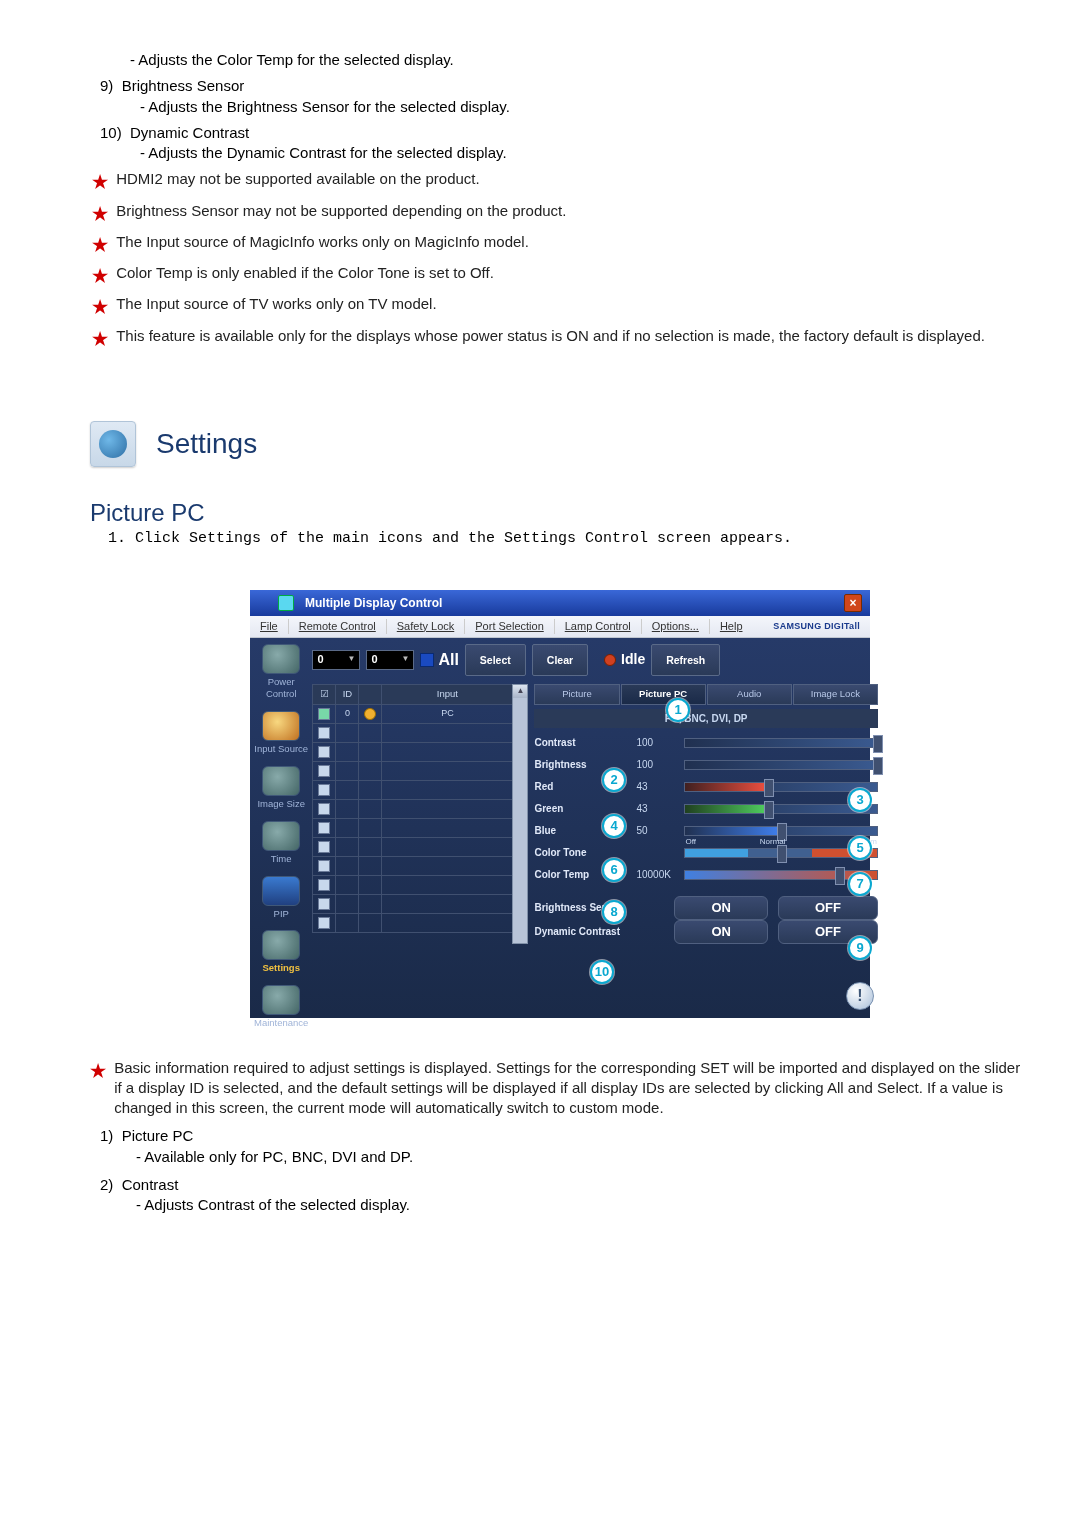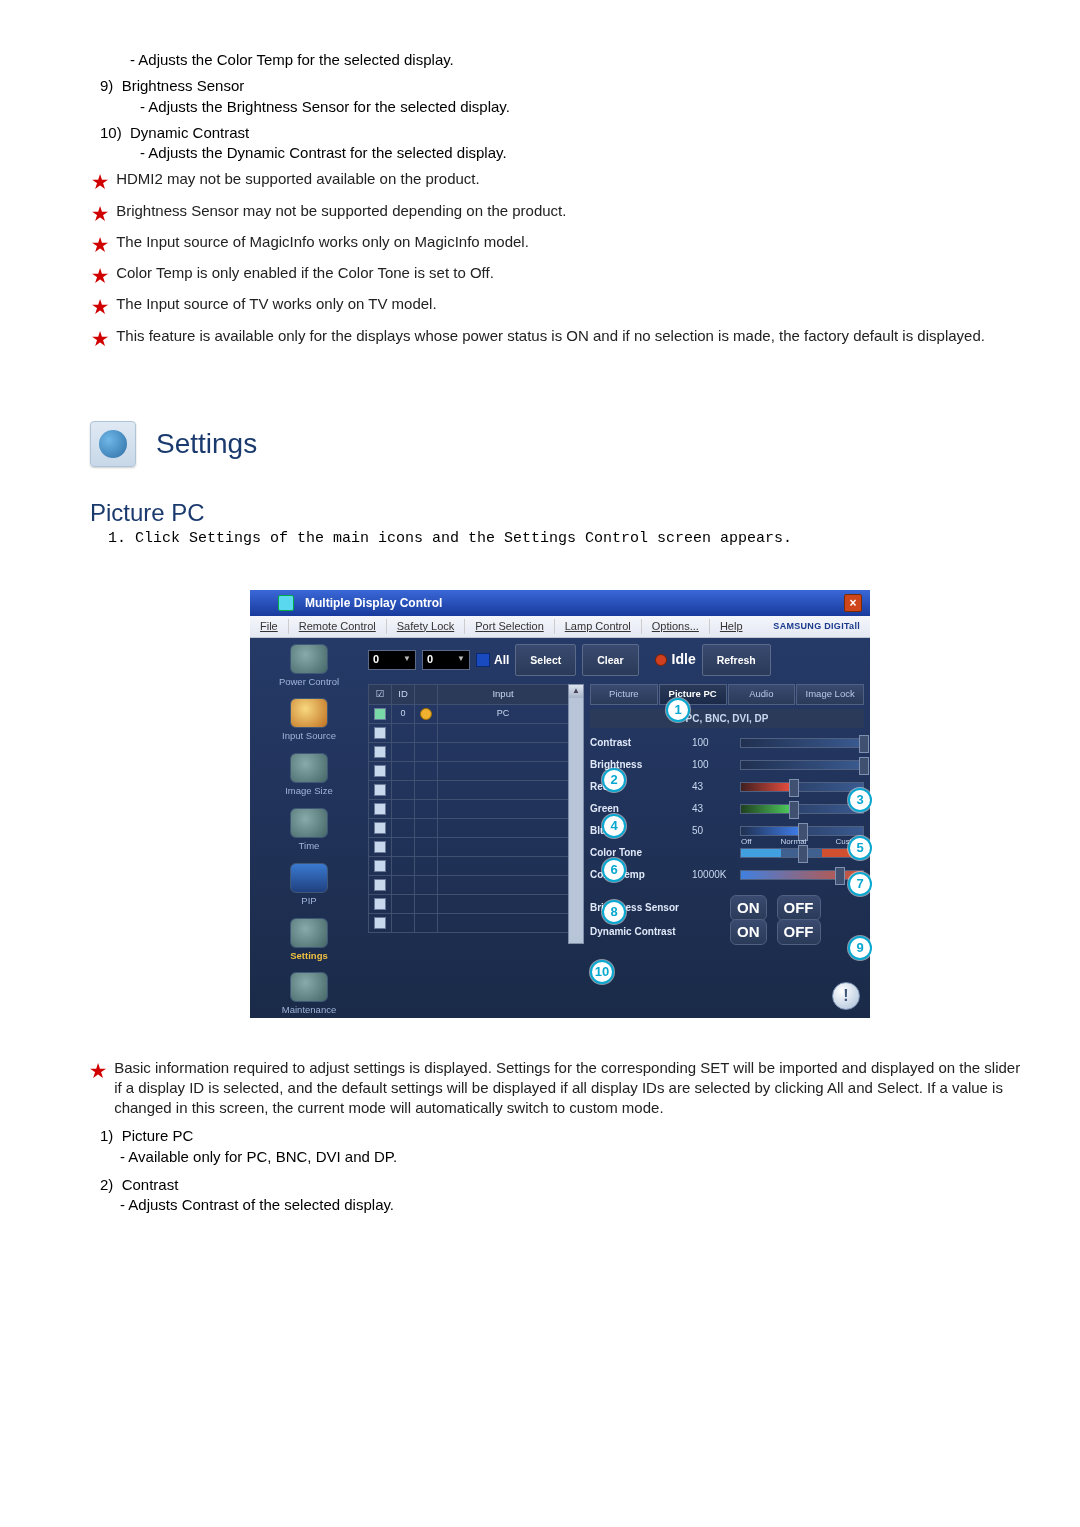--- a/index.html
+++ b/index.html
@@ -145,21 +145,21 @@
   .side-label { font-size: 9.5px; color:#a0b4d8;}
 
   .main-col { flex:1; padding:6px 6px 6px 0; position:relative;}
   .toprow { display:flex; align-items:center; gap:6px;}
   .num-input {
     width: 38px; height: 18px; background:#000; color:#fff;
     font-size:11px; font-weight:bold; padding:0 4px; border:1px solid #5a6a88;
     display:flex; align-items:center; justify-content:space-between;
   }
   .num-input .tri{font-size:8px;color:#bbb;}
-  .chk-all { display:flex;align-items:center;gap:4px;color:#fff;font-size:12px;font-weight:bold;}
+  .chk-all { display:flex;align-items:center;gap:4px;color:#fff;font-size:16px;font-weight:bold;}
   .blue-chk{width:12px;height:12px;background:#1a4ac0;border:1px solid #0a2a70;display:inline-block;}
   .btn-sel,.btn-clr,.btn-rfr{
     font-size:10.5px;font-weight:bold;color:#fff;
     padding:8px 14px;border:1px solid #5a6a88;border-radius:2px;
     background:linear-gradient(#3a4a70,#2a3a58);
   }
   .idle-row{display:flex;align-items:center;gap:5px;margin-left:10px;}
   .idle-dot{width:10px;height:10px;border-radius:50%;background:#d04020;border:1px solid #7a2000;}
   .idle-txt{color:#fff;font-size:14px;font-weight:bold;}
 
@@ -191,21 +191,21 @@
   .sld-handle{position:absolute;top:-4px;width:8px;height:16px;background:#405070;border:1px solid #8090b0;}
   .track-red .sld-fill{background:linear-gradient(90deg,#402020,#f05040);}
   .track-green .sld-fill{background:linear-gradient(90deg,#204020,#50d060);}
   .track-blue .sld-fill{background:linear-gradient(90deg,#203050,#4080f0);}
   .track-tone{background:linear-gradient(90deg,#40a0e0 0%,#40a0e0 33%,#406090 33%,#406090 66%,#d05030 66%,#d05030 100%);}
   .tone-caps{display:flex;justify-content:space-between;font-size:8px;color:#c8d8f0;position:absolute;top:-12px;left:0;right:0;}
   .track-temp{background:linear-gradient(90deg,#4080e0,#d05030);}
 
   .onoff-row{display:flex;align-items:center;height:24px;gap:10px;}
   .onoff-label{width:130px;font-weight:bold;font-size:10px;}
-  .onoff-btn{font-size:15px;font-weight:bold;padding:2px 6px;border:1px solid #506080;border-radius:6px;background:linear-gradient(#3a4a70,#2a3a58);color:#fff;}
+  .onoff-btn{font-size:13px;font-weight:bold;padding:2px 36px;border:1px solid #506080;border-radius:6px;background:linear-gradient(#3a4a70,#2a3a58);color:#fff;}
 
   .callout{
     position:absolute;width:20px;height:20px;border-radius:50%;
     background:#fff;border:2px solid #0aa8d0;color:#0aa8d0;
     font-size:13px;font-weight:bold;display:flex;align-items:center;justify-content:center;
     box-shadow:0 0 0 1px rgba(255,255,255,.5);
   }
   .co1{top:60px;left:416px;}
   .co2{top:130px;left:352px;}
   .co3{top:150px;left:598px;}
@@ -214,21 +214,21 @@
   .co6{top:220px;left:352px;}
   .co7{top:234px;left:598px;}
   .co8{top:262px;left:352px;}
   .co9{top:298px;left:598px;}
   .co10{top:322px;left:340px;}
 
   .mdc-footer{position:absolute;bottom:8px;right:10px;width:26px;height:26px;border-radius:50%;background:radial-gradient(circle at 35% 30%,#fff,#a8bed8);border:1px solid #7890b0;display:flex;align-items:center;justify-content:center;color:#405878;font-weight:bold;font-size:16px;}
 
   .post-notes{margin-top:10px;}
   .post-num{margin-left:10px;margin-top:8px;}
-  .post-sub{margin-left:30px;}
+  .post-sub{margin-left:46px;}
 </style>
 </head>
 <body>
 
 <div class="page">
 
   <div class="indent-sub">- Adjusts the Color Temp for the selected display.</div>
 
   <div class="num-item">
     <span>9)</span>&nbsp;

